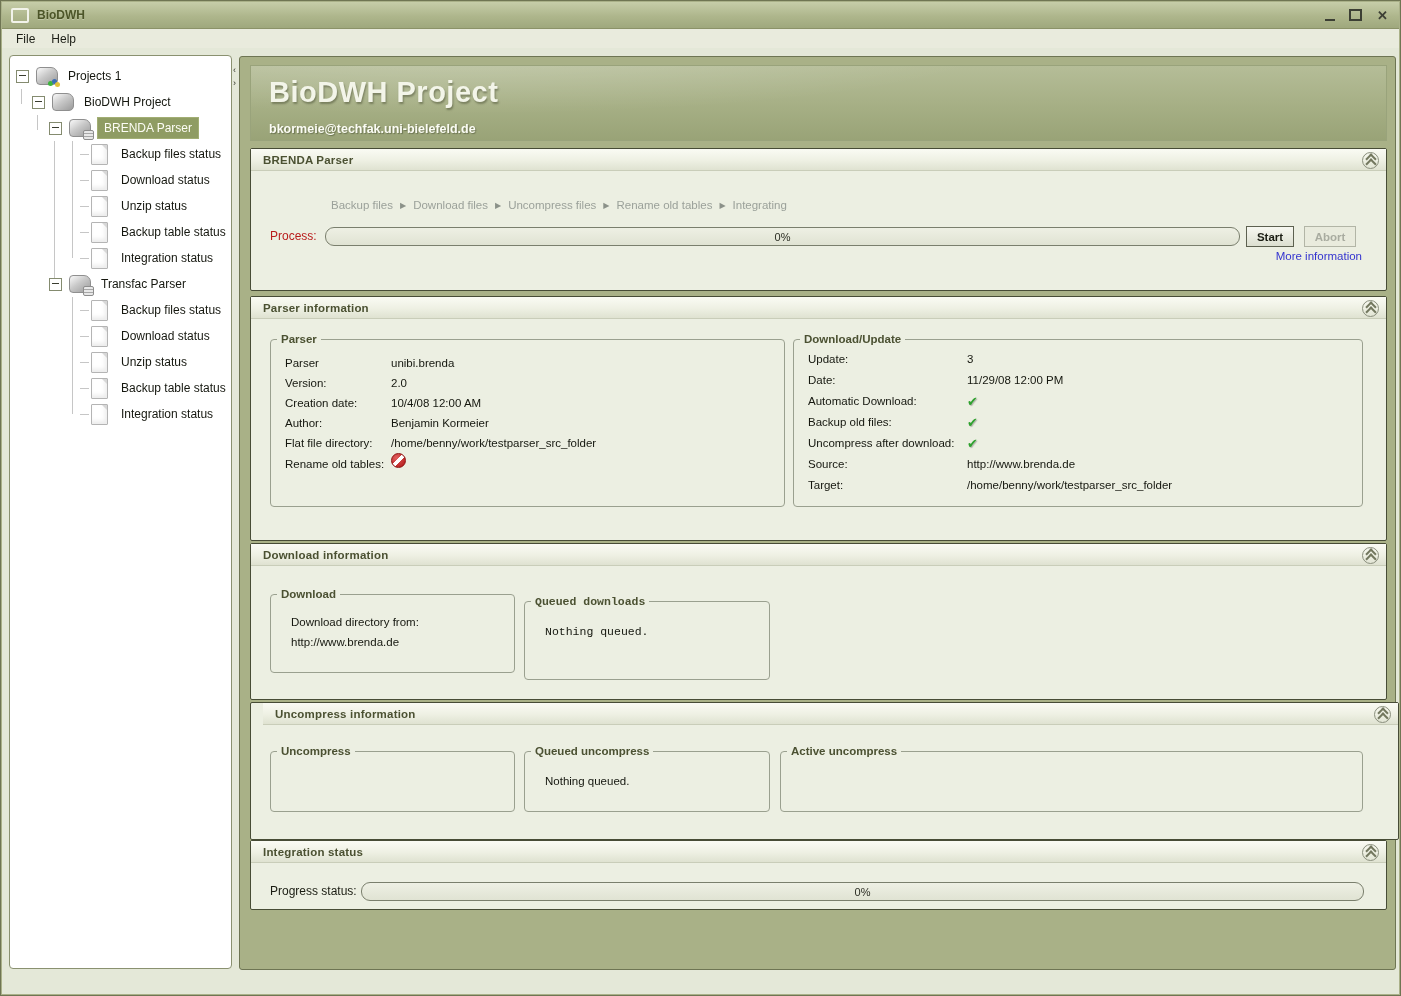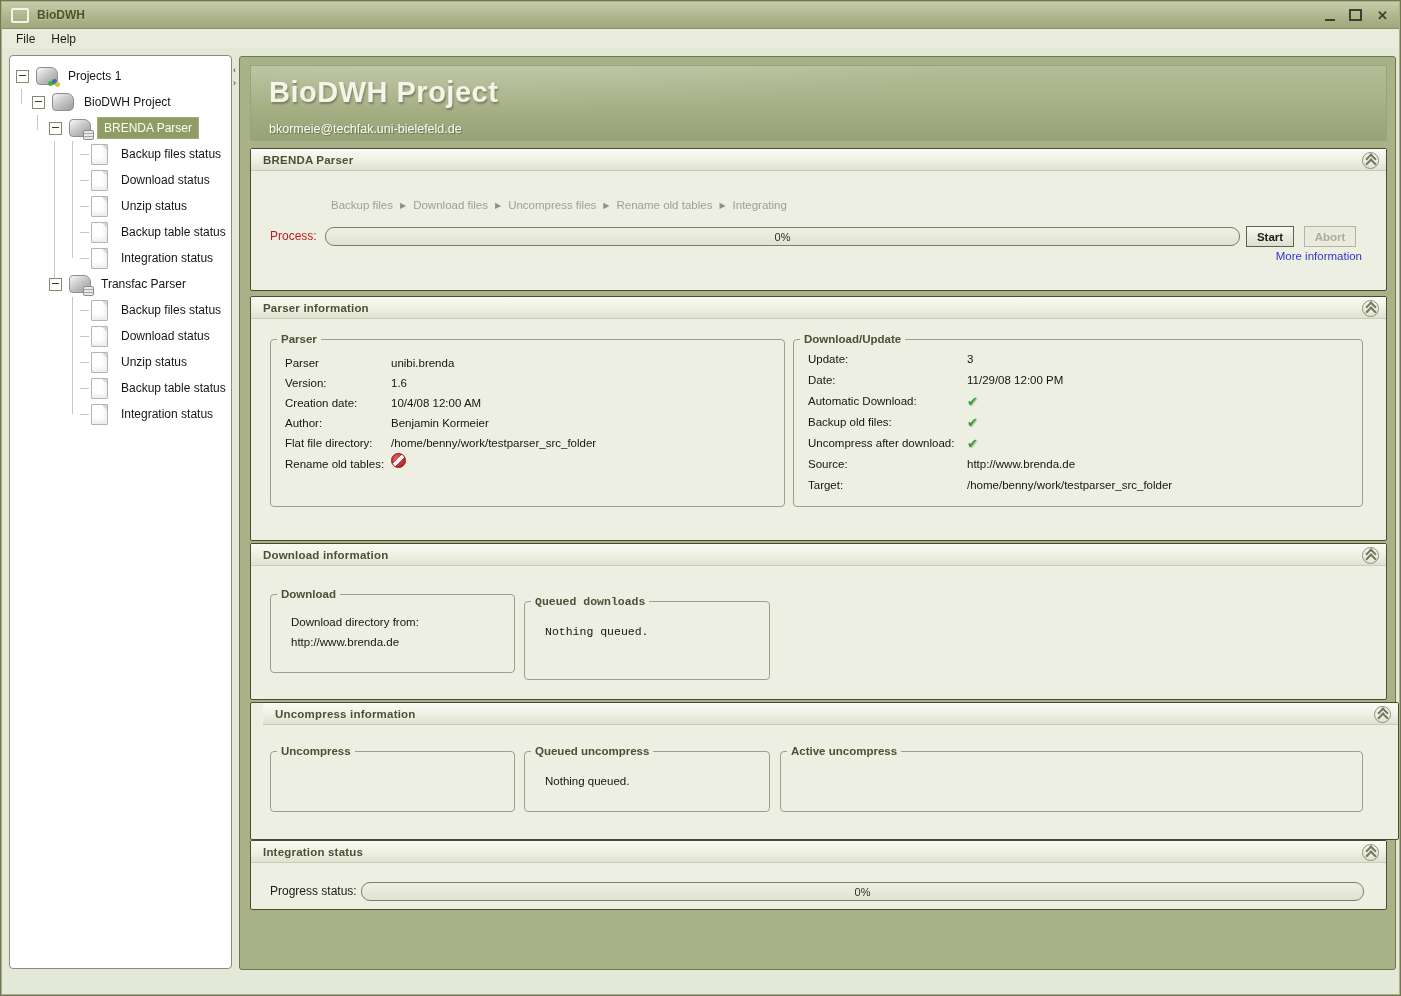--- a/index.html
+++ b/index.html
@@ -47,21 +47,21 @@
   .divider-btn{position:absolute;width:9px;height:13px;font-size:9px;color:#2e3126;display:flex;align-items:center;justify-content:center;}
 
   
   .main-panel{position:absolute;left:238px;top:55px;width:1155px;height:912px;background:#a9b187;border:1px solid #6e7553;border-radius:3px;}
 
   .band{position:absolute;left:10px;top:8px;width:1135px;height:74px;
     background:radial-gradient(ellipse 900px 120px at 18% -35%,rgba(255,255,255,0.22),rgba(255,255,255,0) 62%),
                linear-gradient(180deg,#b5bd98 0%,#a7b086 50%,#99a377 100%);
     border:1px solid #99a37b;}
   .band-title{position:absolute;left:18px;top:10px;font-size:29px;font-weight:bold;color:#f3f5e9;text-shadow:1px 2px 2px rgba(60,65,40,0.45);letter-spacing:0.5px;}
-  .band-sub{position:absolute;left:18px;top:56px;font-size:12.5px;font-weight:normal;color:#fbfcf4;text-shadow:1px 1px 1px rgba(60,65,40,0.5);}
+  .band-sub{position:absolute;left:18px;top:56px;font-size:12.5px;font-weight:bold;color:#fbfcf4;text-shadow:1px 1px 1px rgba(60,65,40,0.5);}
 
   .section{position:absolute;left:10px;width:1135px;background:#ecefe2;border:1px solid #474c36;border-radius:2px;}
   .sec-head{height:21px;background:linear-gradient(180deg,#fafbf4 0%,#eef0e3 55%,#dfe2d1 100%);border-bottom:1px solid #c9cdb9;display:flex;align-items:center;padding-left:12px;position:relative;}
   .sec-title{font-size:11.5px;font-weight:bold;color:#4b5132;letter-spacing:0.2px;}
   .collapse-btn{position:absolute;right:7px;top:3px;width:15px;height:15px;border:1.5px solid #8a8f7d;border-radius:50%;display:flex;flex-direction:column;align-items:center;justify-content:center;background:transparent;}
   .chev{width:6px;height:6px;border-left:2px solid #73785f;border-top:2px solid #73785f;transform:rotate(45deg);margin:-3px 0 0 0;}
   .chev:first-child{margin-top:1px;}
 
   #sec-brenda{top:91px;height:141px;}
   #sec-parserinfo{top:239px;height:243px;}
@@ -277,21 +277,21 @@
       </div>
       <fieldset class="fs-parser">
         <legend>Parser</legend>
         <div class="rows">
           <div class="info-row">
             <span>Parser</span>
             <span>unibi.brenda</span>
           </div>
           <div class="info-row">
             <span>Version:</span>
-            <span>1.6</span>
+            <span>2.0</span>
           </div>
           <div class="info-row">
             <span>Creation date:</span>
             <span>10/4/08 12:00 AM</span>
           </div>
           <div class="info-row">
             <span>Author:</span>
             <span>Benjamin Kormeier</span>
           </div>
           <div class="info-row">

